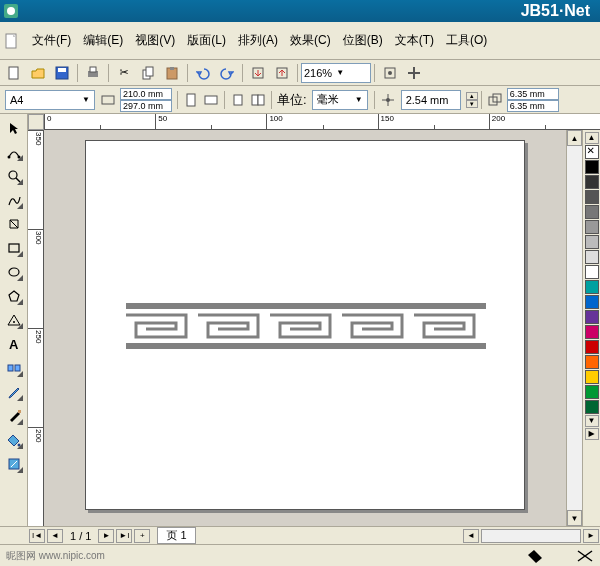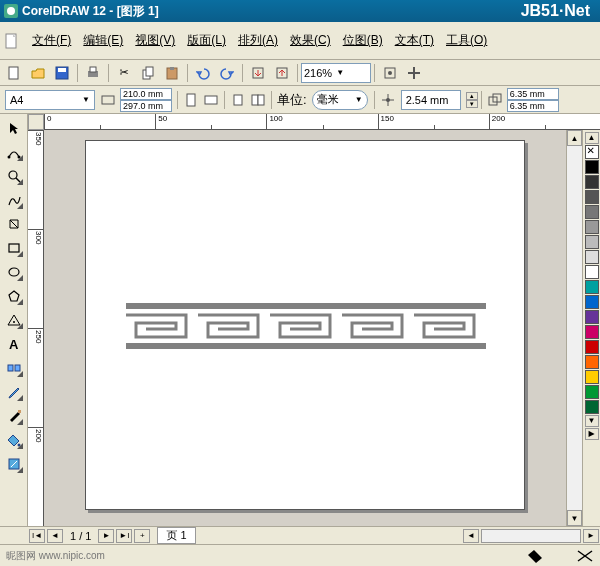--- a/index.html
+++ b/index.html
@@ -7,21 +7,21 @@
 
 
 .titlebar { height: 22px; background: linear-gradient(#0a6ea0, #0a5d8a); color: #fff; display: flex; align-items: center; padding: 0 4px; font-size: 12px; font-weight: bold; }
 .titlebar .logo { width: 14px; height: 14px; margin-right: 4px; display: inline-flex; }
 .titlebar .spacer { flex: 1; }
 .titlebar .brand { font-size: 16px; padding: 0 6px; }
 
 
 .menubar { height: 38px; background: #ece9d8; display: flex; flex-wrap: wrap; align-items: center; padding: 0 4px; border-bottom: 1px solid #aca899; }
 .menubar .doc-icon { width: 16px; height: 16px; margin-right: 6px; }
-.menubar .menu-item { padding: 1px 6px; font-size: 12px; cursor: default; text-decoration: underline; }
+.menubar .menu-item { padding: 1px 6px; font-size: 12px; cursor: default; }
 .menubar .row { display: flex; align-items: center; width: 100%; height: 19px; }
 .menubar .extra { margin-left: 10px; font-size: 11px; }
 
 
 .toolbar-row { height: 26px; background: #ece9d8; display: flex; align-items: center; padding: 0 2px; border-bottom: 1px solid #aca899; }
 .tb-btn { width: 22px; height: 22px; display: inline-flex; align-items: center; justify-content: center; border: 1px solid transparent; margin: 0 1px; cursor: default; }
 .tb-sep { width: 1px; height: 18px; background: #aca899; margin: 0 3px; }
 .tb-combo { height: 20px; border: 1px solid #7f9db9; background: #fff; display: flex; align-items: center; padding: 0 2px; font-size: 11px; }
 .tb-combo .arrow { margin-left: 4px; font-size: 8px; }
 .tb-spinner { display: inline-flex; flex-direction: column; margin-left: 2px; }
@@ -92,21 +92,20 @@
 </head>
 <body>
 
 <div class="titlebar">
   <span class="logo">
     <svg width="14" height="14">
         <rect width="14" height="14" fill="#4a8" rx="2"></rect>
         <circle cx="7" cy="7" r="4" fill="#fff"></circle>
       </svg>
   </span>
-  <span>CorelDRAW 12 - [图形 1]</span>
   <span class="spacer"></span>
   <span class="brand">JB51·Net</span>
 </div>
 
 <div class="menubar">
   <div class="row">
     <span class="doc-icon">
       <svg width="16" height="16">
           <rect x="2" y="1" width="10" height="14" fill="#fff" stroke="#888"></rect>
           <path d="M9 1 L12 4 L9 4 Z" fill="#ccc"></path>
@@ -238,21 +237,21 @@
       </svg>
     </span>
   <span class="small-btn">
       <svg width="14" height="14">
         <rect x="1" y="2" width="6" height="10" fill="#fff" stroke="#555"></rect>
         <rect x="7" y="2" width="6" height="10" fill="#fff" stroke="#555"></rect>
       </svg>
     </span>
   <span class="tb-sep"></span>
   <span class="prop-label">单位:</span>
-  <div class="prop-combo" style="width:56px;border-radius:10px;">
+  <div class="prop-combo" style="width:56px;">
     <span>毫米</span>
     <span style="margin-left:auto;font-size:8px;">▼</span>
   </div>
   <span class="tb-sep"></span>
   <span class="prop-icon">
       <svg width="14" height="14">
         <path d="M7 1 L7 13 M1 7 L13 7" stroke="#555"></path>
         <circle cx="7" cy="7" r="2" fill="#555"></circle>
       </svg>
     </span>

